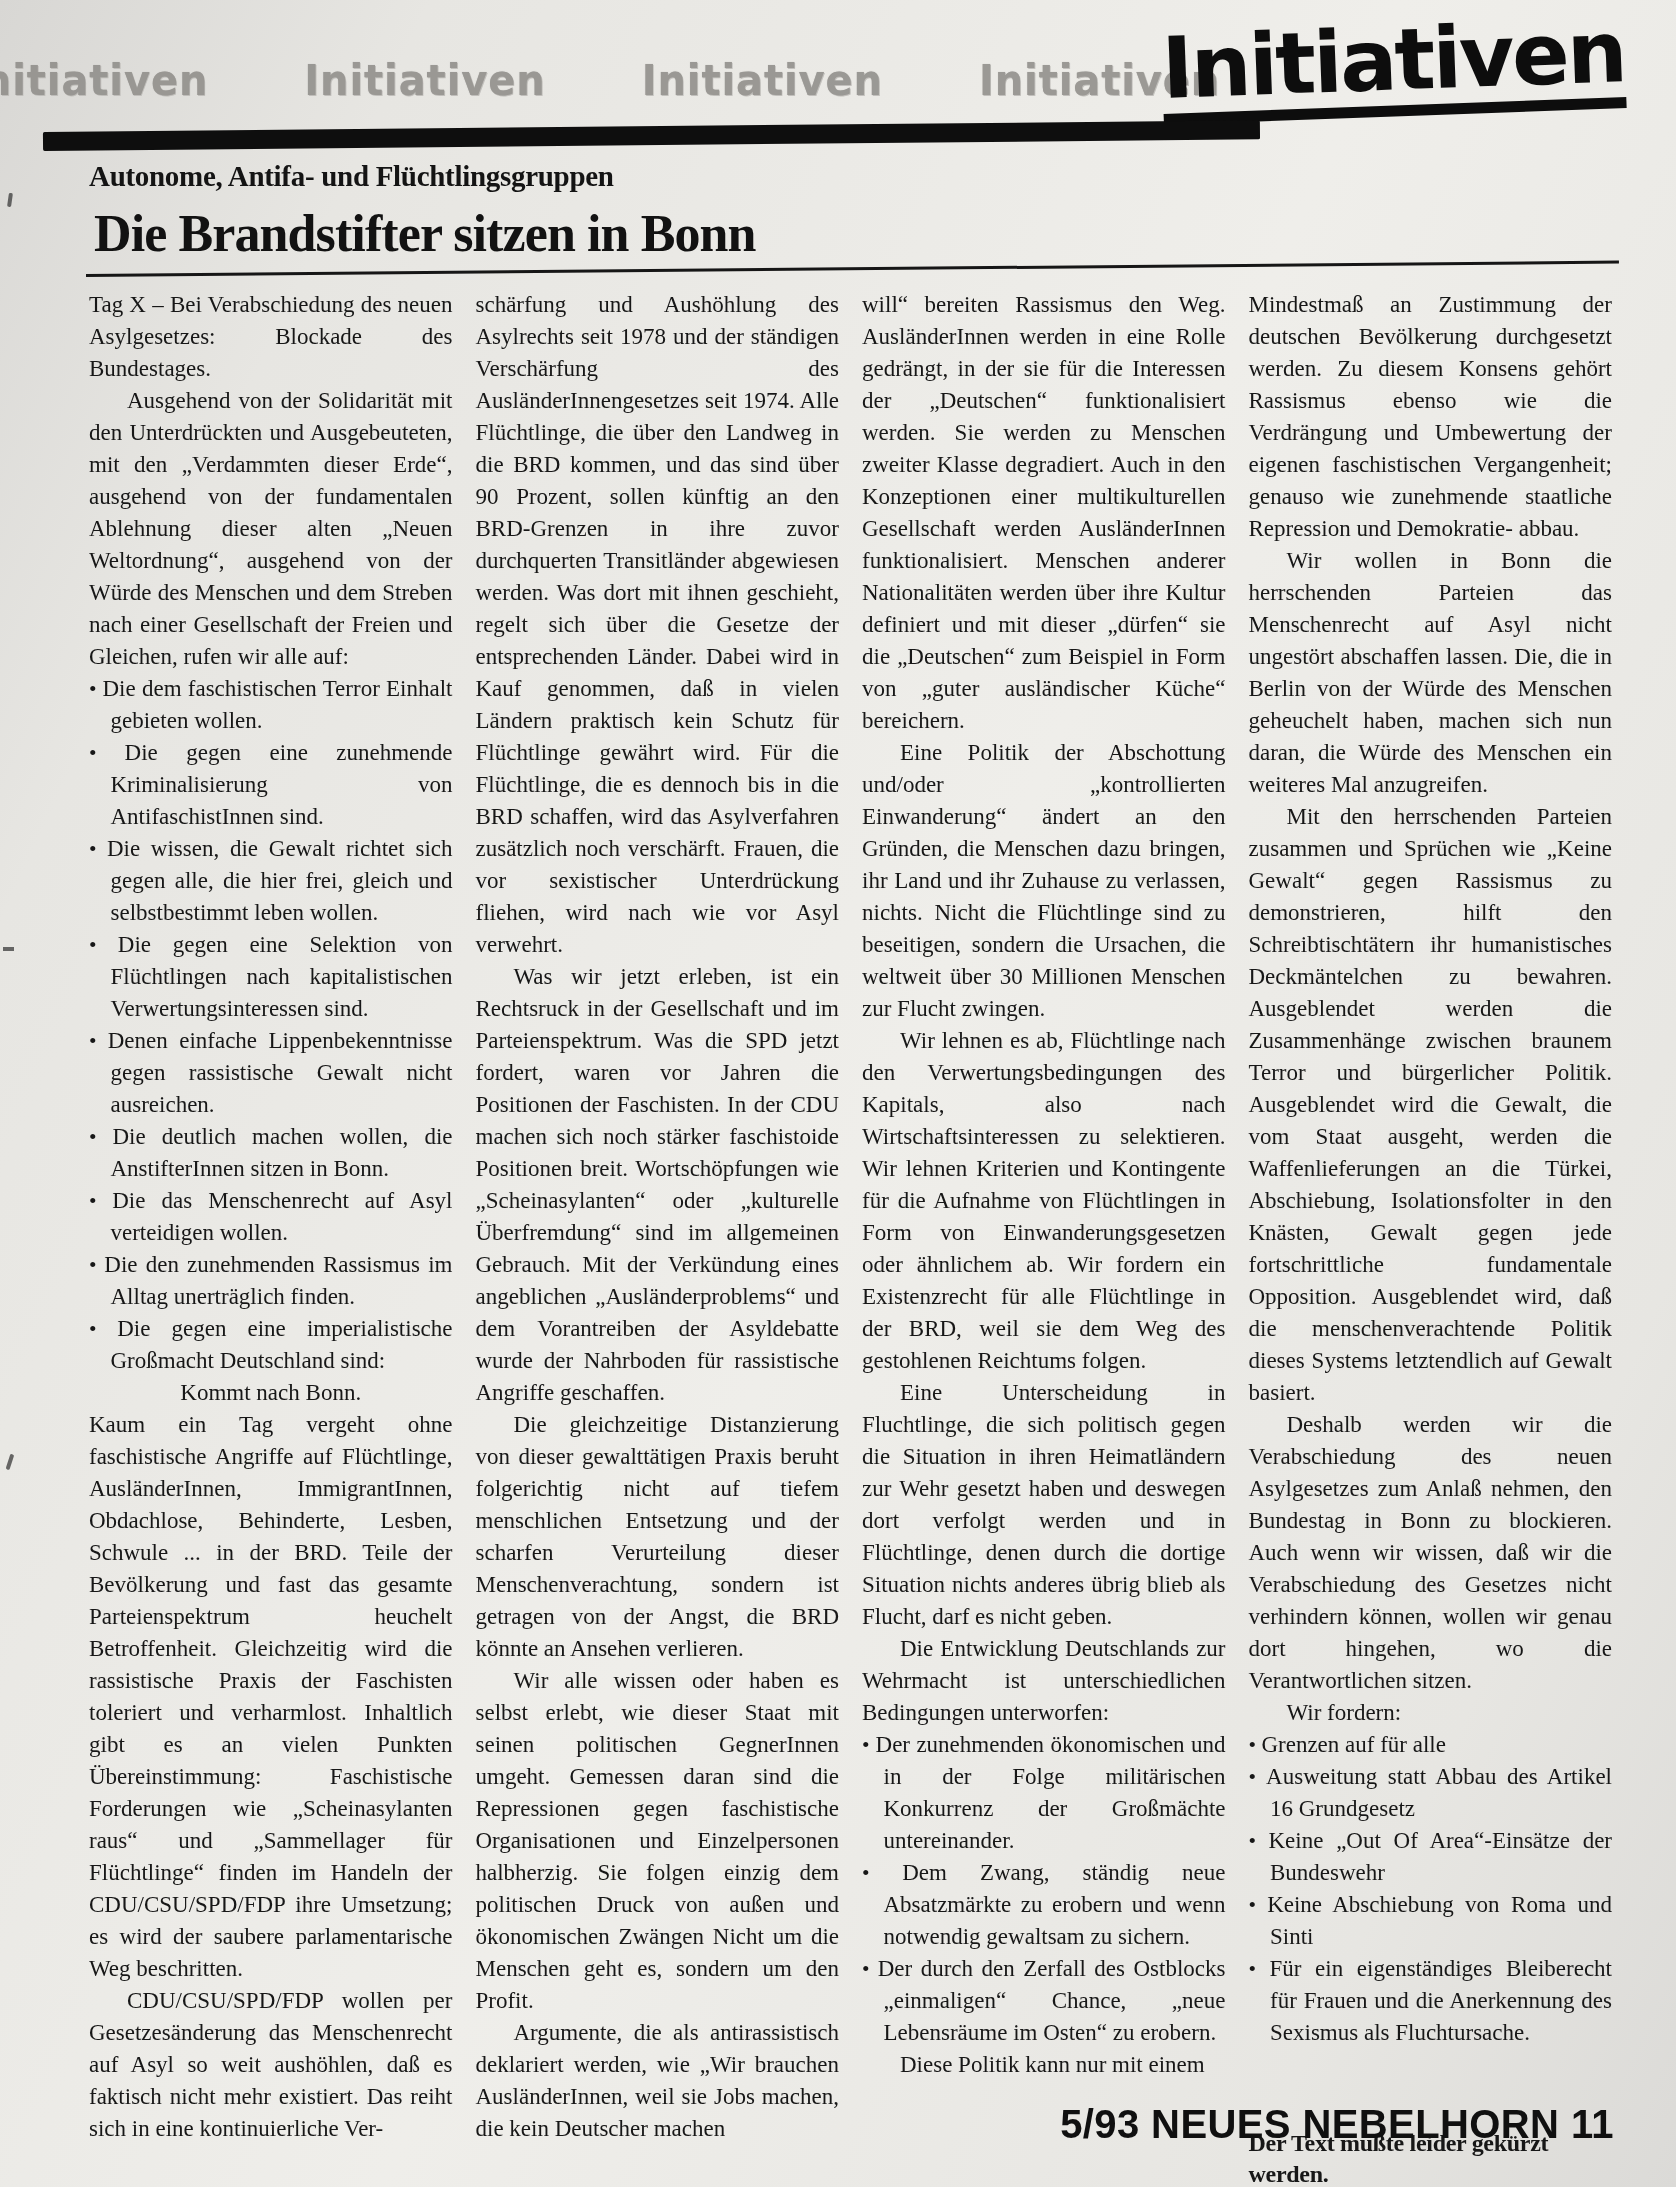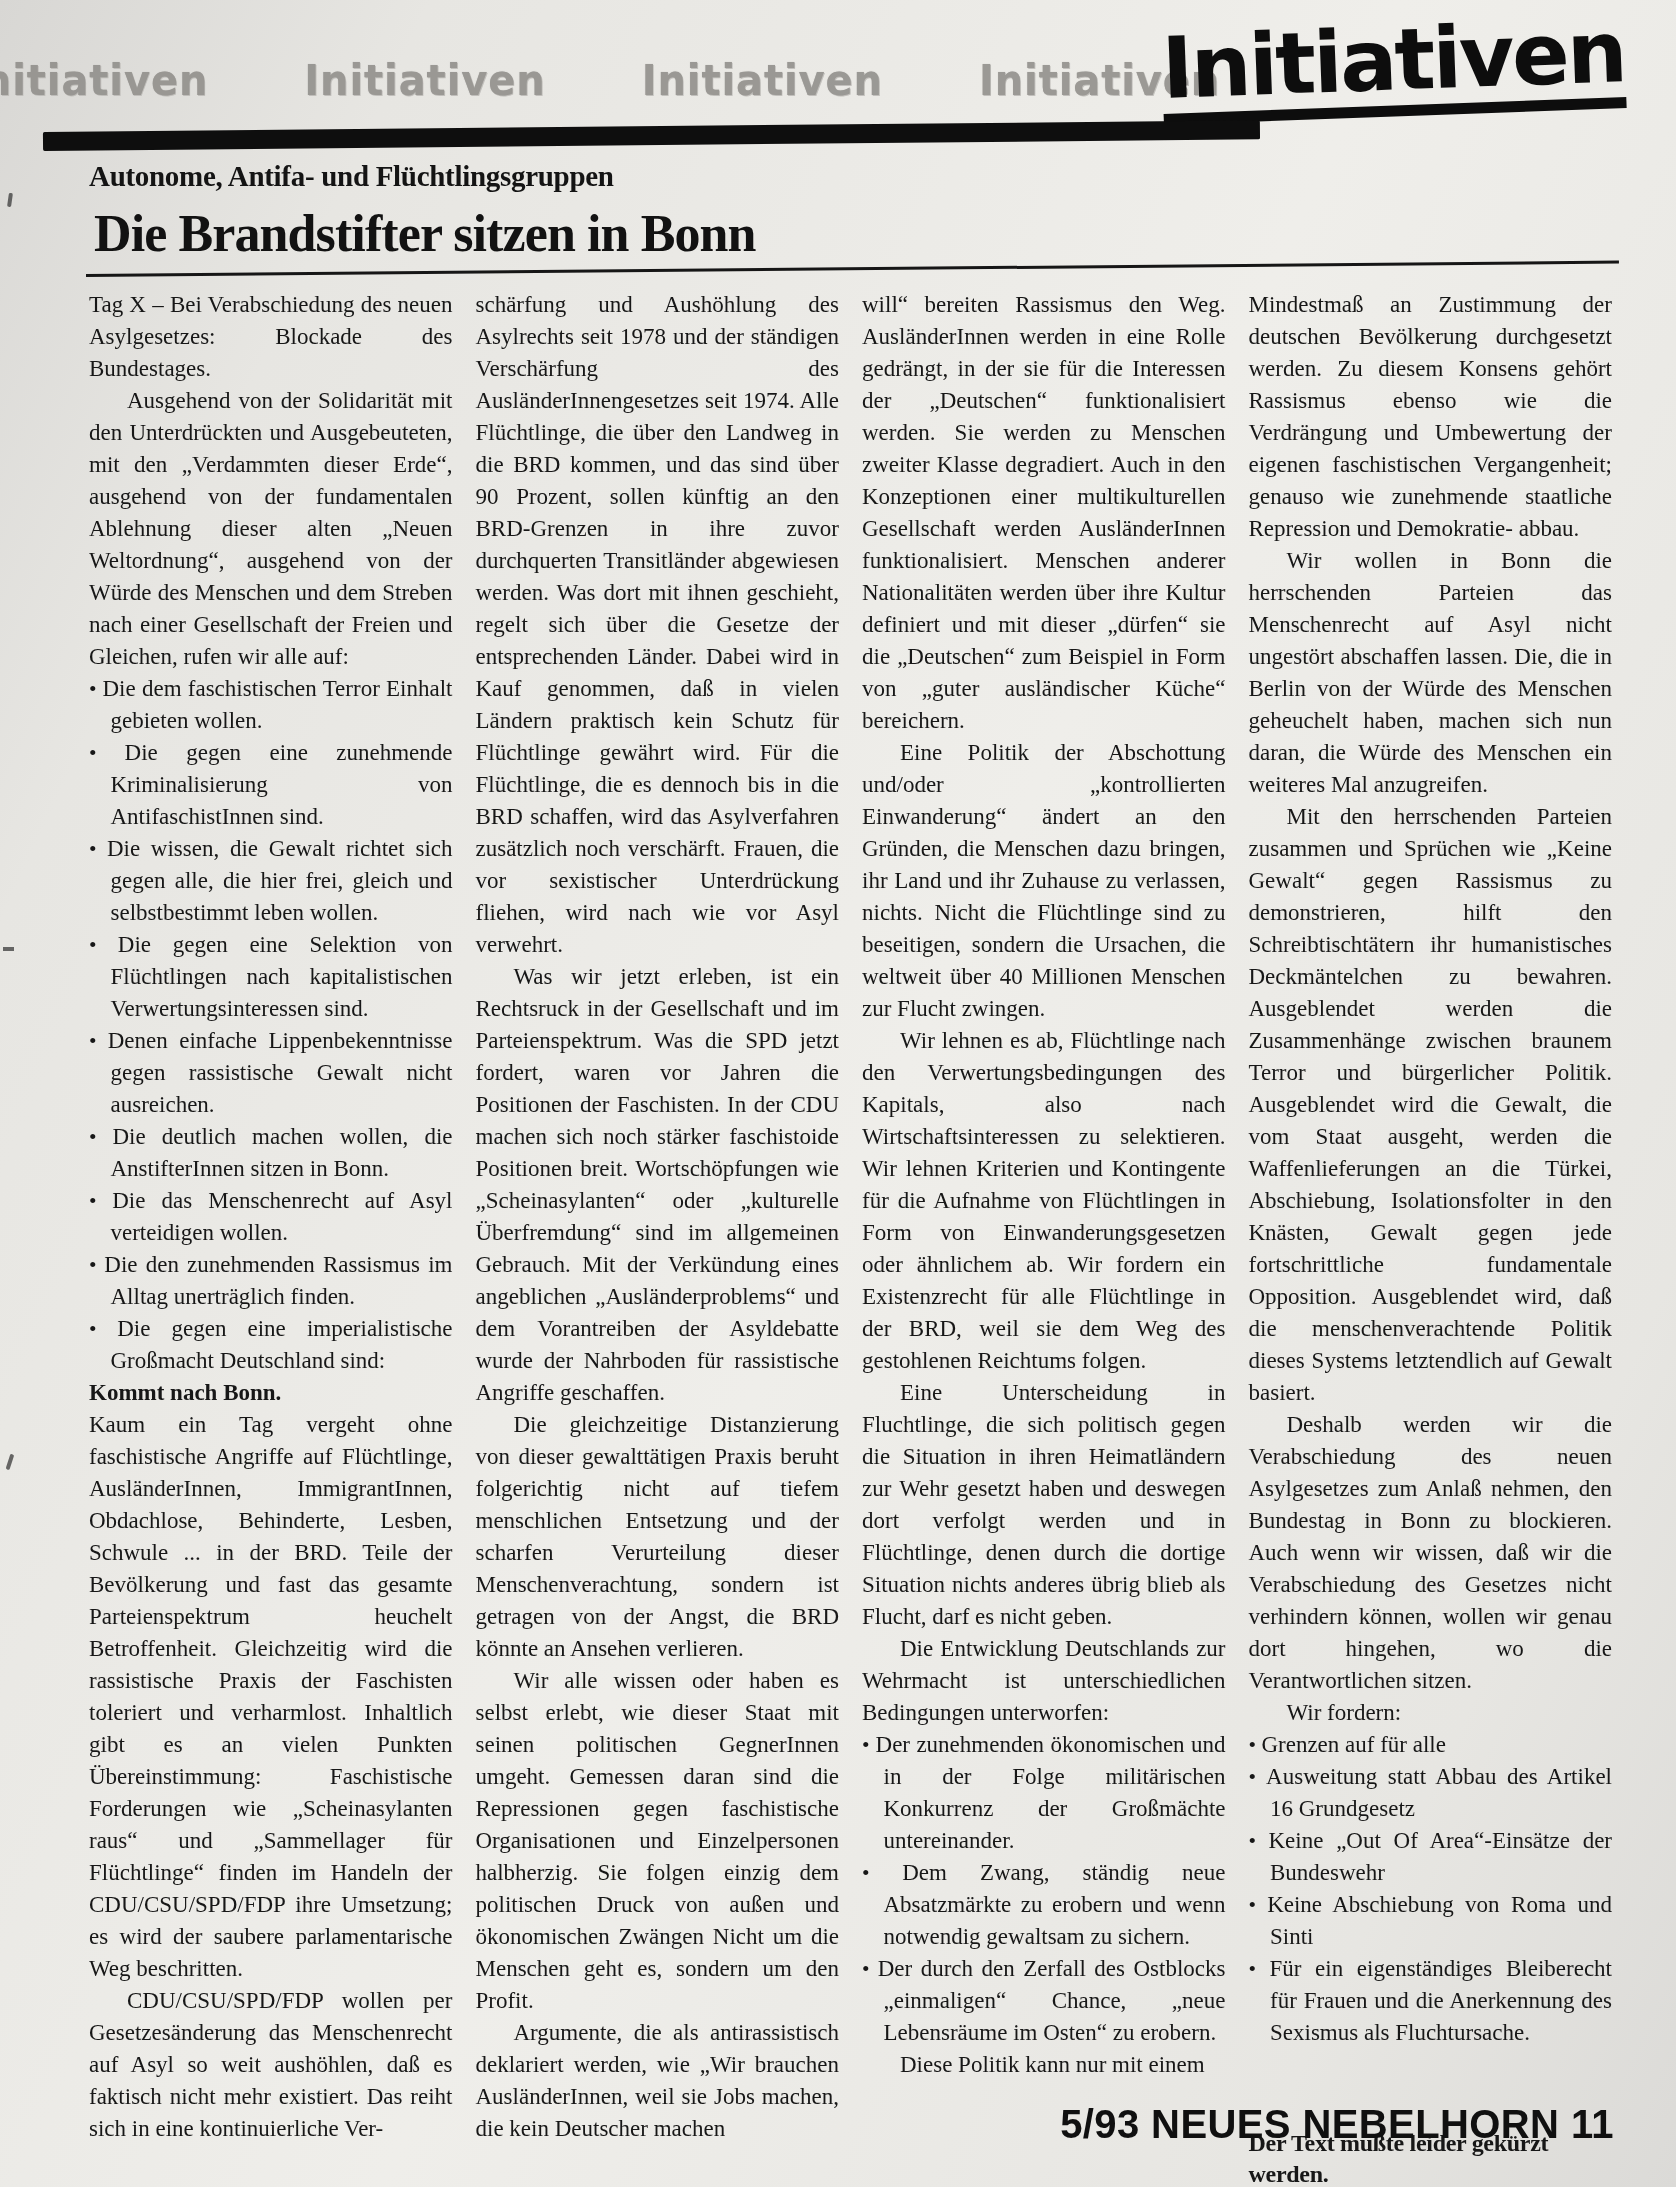--- a/index.html
+++ b/index.html
@@ -46,21 +46,21 @@
     transform:rotate(-0.5deg);transform-origin:left center;
   }
 
   
   main{
     display:flex;gap:23px;margin:0 65px 0 89px;
   }
   .col{flex:1 1 0;min-width:0;}
   .blk{font-size:23px;line-height:32px;text-align:justify;color:#171717;}
   .para.ind{text-indent:38px;}
-  .heading{font-weight:bold;text-align:left;}
+  .heading{font-weight:normal;text-align:center;}
   .bullet{padding-left:21.5px;text-indent:-21.5px;}
   .bullet-glyph{font-size:21.5px;}
   .note{margin-top:79px;font-weight:bold;font-size:24px;line-height:31px;text-align:left;letter-spacing:-0.3px;}
 
   
   .page-footer{
     position:absolute;top:2102px;right:63px;
     font-family:"Liberation Sans",sans-serif;font-weight:bold;font-size:40px;
     letter-spacing:0.4px;color:#101010;
   }
@@ -109,21 +109,21 @@
       </section>
     <section class="col">
         <div class="blk para">schärfung und Aushöhlung des Asylrechts seit 1978 und der ständigen Verschärfung des AusländerInnengesetzes seit 1974. Alle Flüchtlinge, die über den Landweg in die BRD kommen, und das sind über 90 Prozent, sollen künftig an den BRD-Grenzen in ihre zuvor durchquerten Transitländer abgewiesen werden. Was dort mit ihnen geschieht, regelt sich über die Gesetze der entsprechenden Länder. Dabei wird in Kauf genommen, daß in vielen Ländern praktisch kein Schutz für Flüchtlinge gewährt wird. Für die Flüchtlinge, die es dennoch bis in die BRD schaffen, wird das Asylverfahren zusätzlich noch verschärft. Frauen, die vor sexistischer Unterdrückung fliehen, wird nach wie vor Asyl verwehrt.</div>
         <div class="blk para ind">Was wir jetzt erleben, ist ein Rechtsruck in der Gesellschaft und im Parteienspektrum. Was die SPD jetzt fordert, waren vor Jahren die Positionen der Faschisten. In der CDU machen sich noch stärker faschistoide Positionen breit. Wortschöpfungen wie „Scheinasylanten“ oder „kulturelle Überfremdung“ sind im allgemeinen Gebrauch. Mit der Verkündung eines angeblichen „Ausländerproblems“ und dem Vorantreiben der Asyldebatte wurde der Nahrboden für rassistische Angriffe geschaffen.</div>
         <div class="blk para ind">Die gleichzeitige Distanzierung von dieser gewalttätigen Praxis beruht folgerichtig nicht auf tiefem menschlichen Entsetzung und der scharfen Verurteilung dieser Menschenverachtung, sondern ist getragen von der Angst, die BRD könnte an Ansehen verlieren.</div>
         <div class="blk para ind">Wir alle wissen oder haben es selbst erlebt, wie dieser Staat mit seinen politischen GegnerInnen umgeht. Gemessen daran sind die Repressionen gegen faschistische Organisationen und Einzelpersonen halbherzig. Sie folgen einzig dem politischen Druck von außen und ökonomischen Zwängen Nicht um die Menschen geht es, sondern um den Profit.</div>
         <div class="blk para ind">Argumente, die als antirassistisch deklariert werden, wie „Wir brauchen AusländerInnen, weil sie Jobs machen, die kein Deutscher machen</div>
       </section>
     <section class="col">
         <div class="blk para">will“ bereiten Rassismus den Weg. AusländerInnen werden in eine Rolle gedrängt, in der sie für die Interessen der „Deutschen“ funktionalisiert werden. Sie werden zu Menschen zweiter Klasse degradiert. Auch in den Konzeptionen einer multikulturellen Gesellschaft werden AusländerInnen funktionalisiert. Menschen anderer Nationalitäten werden über ihre Kultur definiert und mit dieser „dürfen“ sie die „Deutschen“ zum Beispiel in Form von „guter ausländischer Küche“ bereichern.</div>
-        <div class="blk para ind">Eine Politik der Abschottung und/oder „kontrollierten Einwanderung“ ändert an den Gründen, die Menschen dazu bringen, ihr Land und ihr Zuhause zu verlassen, nichts. Nicht die Flüchtlinge sind zu beseitigen, sondern die Ursachen, die weltweit über 40 Millionen Menschen zur Flucht zwingen.</div>
+        <div class="blk para ind">Eine Politik der Abschottung und/oder „kontrollierten Einwanderung“ ändert an den Gründen, die Menschen dazu bringen, ihr Land und ihr Zuhause zu verlassen, nichts. Nicht die Flüchtlinge sind zu beseitigen, sondern die Ursachen, die weltweit über 30 Millionen Menschen zur Flucht zwingen.</div>
         <div class="blk para ind">Wir lehnen es ab, Flüchtlinge nach den Verwertungsbedingungen des Kapitals, also nach Wirtschaftsinteressen zu selektieren. Wir lehnen Kriterien und Kontingente für die Aufnahme von Flüchtlingen in Form von Einwanderungsgesetzen oder ähnlichem ab. Wir fordern ein Existenzrecht für alle Flüchtlinge in der BRD, weil sie dem Weg des gestohlenen Reichtums folgen.</div>
         <div class="blk para ind">Eine Unterscheidung in Fluchtlinge, die sich politisch gegen die Situation in ihren Heimatländern zur Wehr gesetzt haben und deswegen dort verfolgt werden und in Flüchtlinge, denen durch die dortige Situation nichts anderes übrig blieb als Flucht, darf es nicht geben.</div>
         <div class="blk para ind">Die Entwicklung Deutschlands zur Wehrmacht ist unterschiedlichen Bedingungen unterworfen:</div>
         <div class="blk bullet"><span class="bullet-glyph">• </span>Der zunehmenden ökonomischen und in der Folge militärischen Konkurrenz der Großmächte untereinander.</div>
         <div class="blk bullet"><span class="bullet-glyph">• </span>Dem Zwang, ständig neue Absatzmärkte zu erobern und wenn notwendig gewaltsam zu sichern.</div>
         <div class="blk bullet"><span class="bullet-glyph">• </span>Der durch den Zerfall des Ostblocks „einmaligen“ Chance, „neue Lebensräume im Osten“ zu erobern.</div>
         <div class="blk para ind">Diese Politik kann nur mit einem</div>
       </section>
     <section class="col">
         <div class="blk para">Mindestmaß an Zustimmung der deutschen Bevölkerung durchgesetzt werden. Zu diesem Konsens gehört Rassismus ebenso wie die Verdrängung und Umbewertung der eigenen faschistischen Vergangenheit; genauso wie zunehmende staatliche Repression und Demokratie- abbau.</div>

